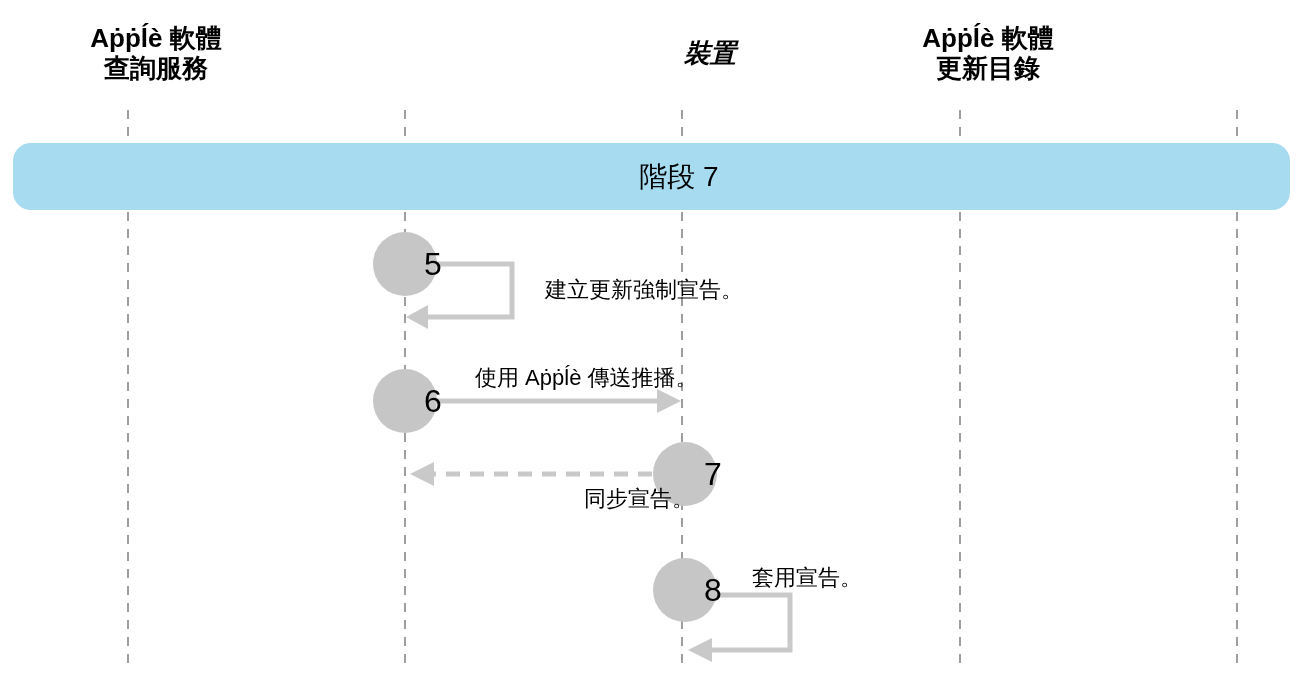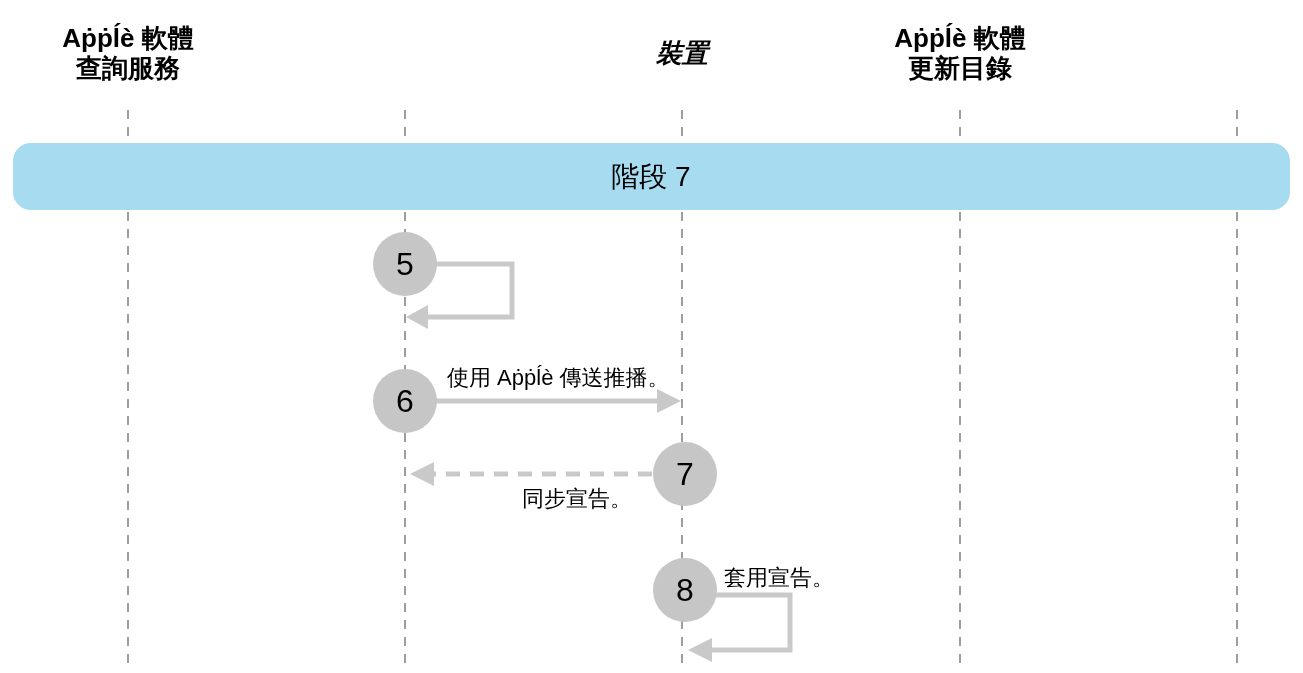--- a/index.html
+++ b/index.html
@@ -24,21 +24,21 @@
   }
   .stage svg { position: absolute; left: 0; top: 0; z-index: 0; }
 
   .lifeline { stroke: var(--lifeline); stroke-width: 2; stroke-dasharray: 9 8; fill: none; }
   .banner-rect { fill: var(--banner); }
   .flow { stroke: var(--arrow); stroke-width: 5; fill: none; stroke-linejoin: miter; }
   .flow.dashed { stroke-dasharray: 14 10; }
   .head { fill: var(--arrow); stroke: none; }
   .circle { fill: var(--circle); stroke: none; }
 
-  .txt { position: absolute; z-index: 1; color: var(--text); }
+  .txt { position: absolute; z-index: 1; color: var(--text); margin-left: 28px; }
 
   .actor {
     top: 22px;
     height: 62px;
     transform: translateX(-50%);
     display: flex;
     align-items: center;
     justify-content: center;
     text-align: center;
     white-space: pre-line;
@@ -71,21 +71,21 @@
     line-height: 1;
   }
   .n5 { left: 405px; top: 264px; }
   .n6 { left: 405px; top: 401px; }
   .n7 { left: 685px; top: 474px; }
   .n8 { left: 685px; top: 590px; }
 
   .msg-label { font-size: 22px; line-height: 24px; white-space: nowrap; }
   .l5 { left: 517px; top: 278px; }
   .l6 { left: 447px; top: 366px; }
-  .l7 { left: 522px; top: 487px; }
+  .l7 { left: 556px; top: 487px; }
   .l8 { left: 724px; top: 566px; }
 </style>
 </head>
 <body>
 
 <div class="stage">
 
   <svg width="1303" height="673" viewBox="0 0 1303 673">
 
     <line class="lifeline" x1="128" y1="110" x2="128" y2="666"></line>
@@ -120,17 +120,18 @@
   <div class="txt actor a4">Aṗṗĺè 軟體
 更新目錄</div>
 
   <div class="txt banner-label">階段 7</div>
 
   <div class="txt step-num n5">5</div>
   <div class="txt step-num n6">6</div>
   <div class="txt step-num n7">7</div>
   <div class="txt step-num n8">8</div>
 
+  <div class="txt msg-label l5">建立更新強制宣告。</div>
   <div class="txt msg-label l6">使用 Aṗṗĺè 傳送推播。</div>
   <div class="txt msg-label l7">同步宣告。</div>
   <div class="txt msg-label l8">套用宣告。</div>
 
 </div>
 
 </body></html>

